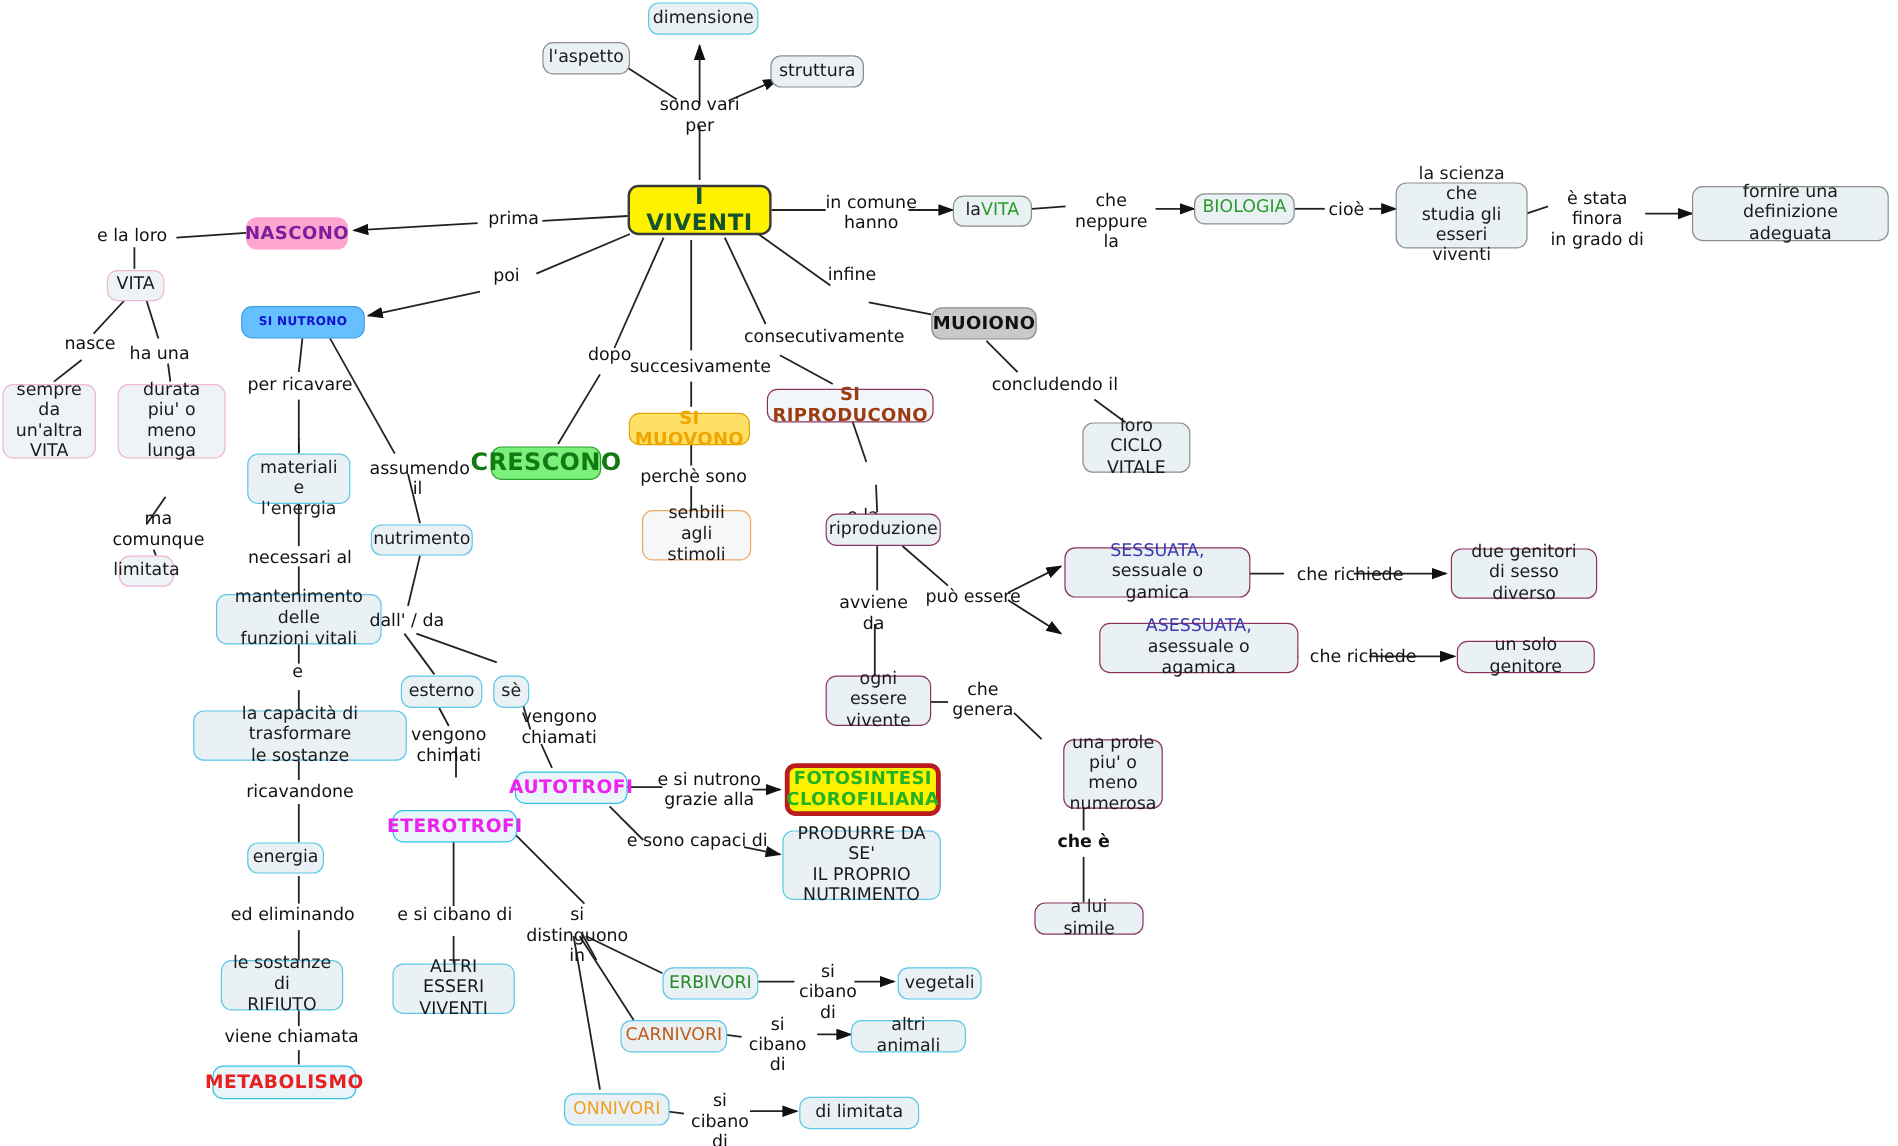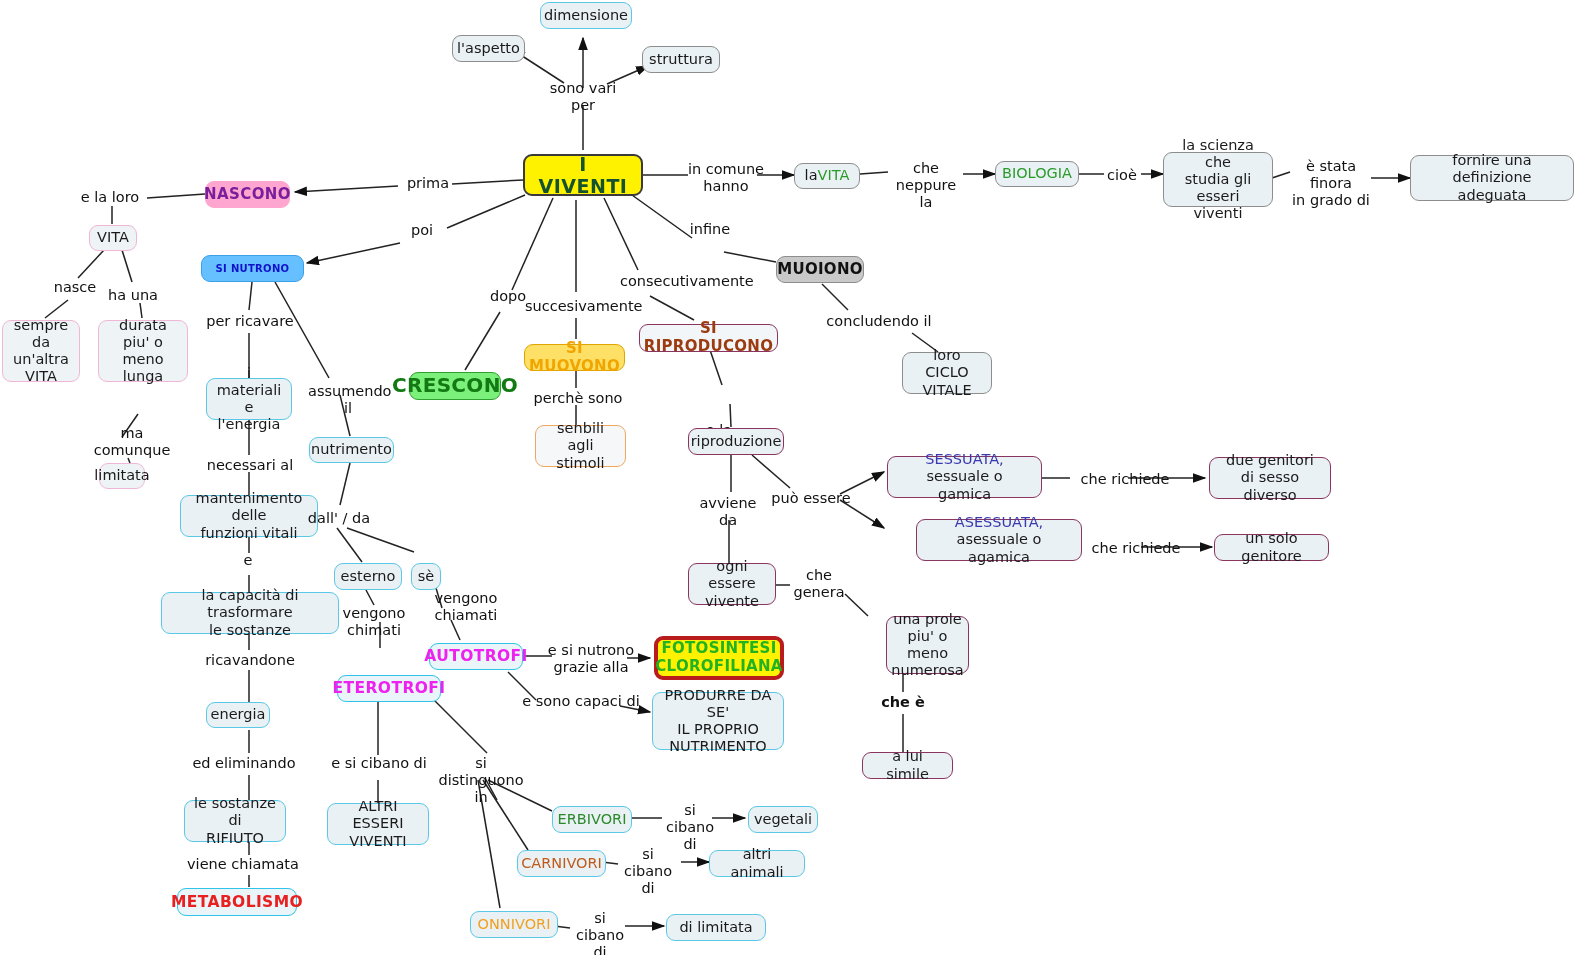--- a/index.html
+++ b/index.html
@@ -209,21 +209,21 @@
 il</div>
   <div class="node" style="left:309px;top:437px;width:85px;height:26px;">nutrimento</div>
   <div class="lbl" style="left:298px;top:510px;width:82px;">dall' / da</div>
   <div class="node" style="left:334px;top:563px;width:68px;height:27px;">esterno</div>
   <div class="node" style="left:411px;top:563px;width:30px;height:27px;">sè</div>
   <div class="lbl" style="left:335px;top:605px;width:78px;">vengono
 chimati</div>
   <div class="lbl" style="left:428px;top:590px;width:76px;">vengono
 chiamati</div>
   <div class="node v-magenta" style="left:429px;top:643px;width:94px;height:27px;">AUTOTROFI</div>
-  <div class="node v-magenta" style="left:337px;top:675px;width:104px;height:27px;">ETEROTROFI</div>
+  <div class="node v-magenta" style="left:327px;top:675px;width:104px;height:27px;">ETEROTROFI</div>
   <div class="lbl" style="left:546px;top:642px;width:90px;">e si nutrono
 grazie alla</div>
   <div class="node v-fotos" style="left:654px;top:636px;width:130px;height:44px;">FOTOSINTESI
 CLOROFILIANA</div>
   <div class="lbl" style="left:520px;top:693px;width:122px;">e sono capaci di</div>
   <div class="node" style="left:652px;top:692px;width:132px;height:58px;">PRODURRE DA SE'
 IL PROPRIO
 NUTRIMENTO</div>
   <div class="lbl" style="left:325px;top:755px;width:108px;">e si cibano di</div>
   <div class="node" style="left:327px;top:803px;width:102px;height:42px;">ALTRI ESSERI

